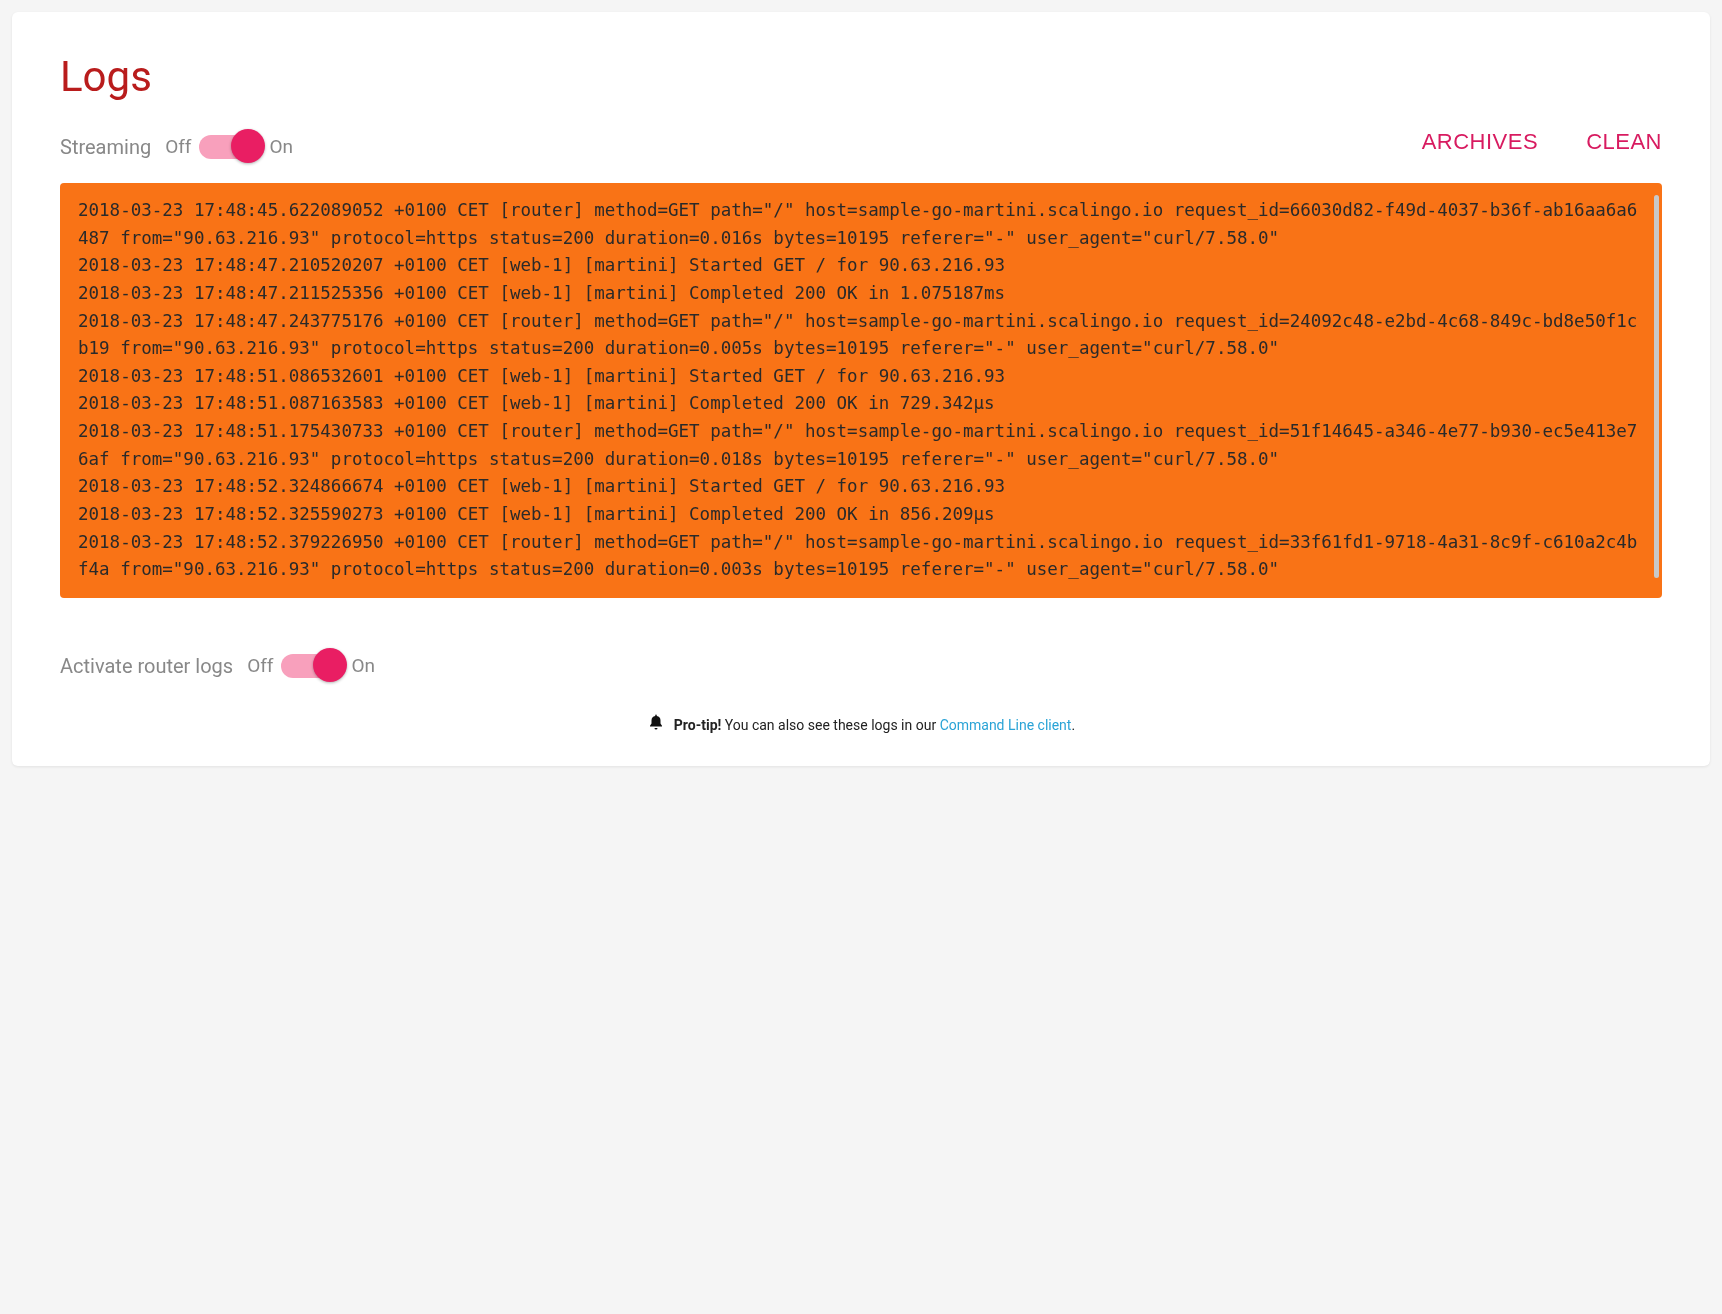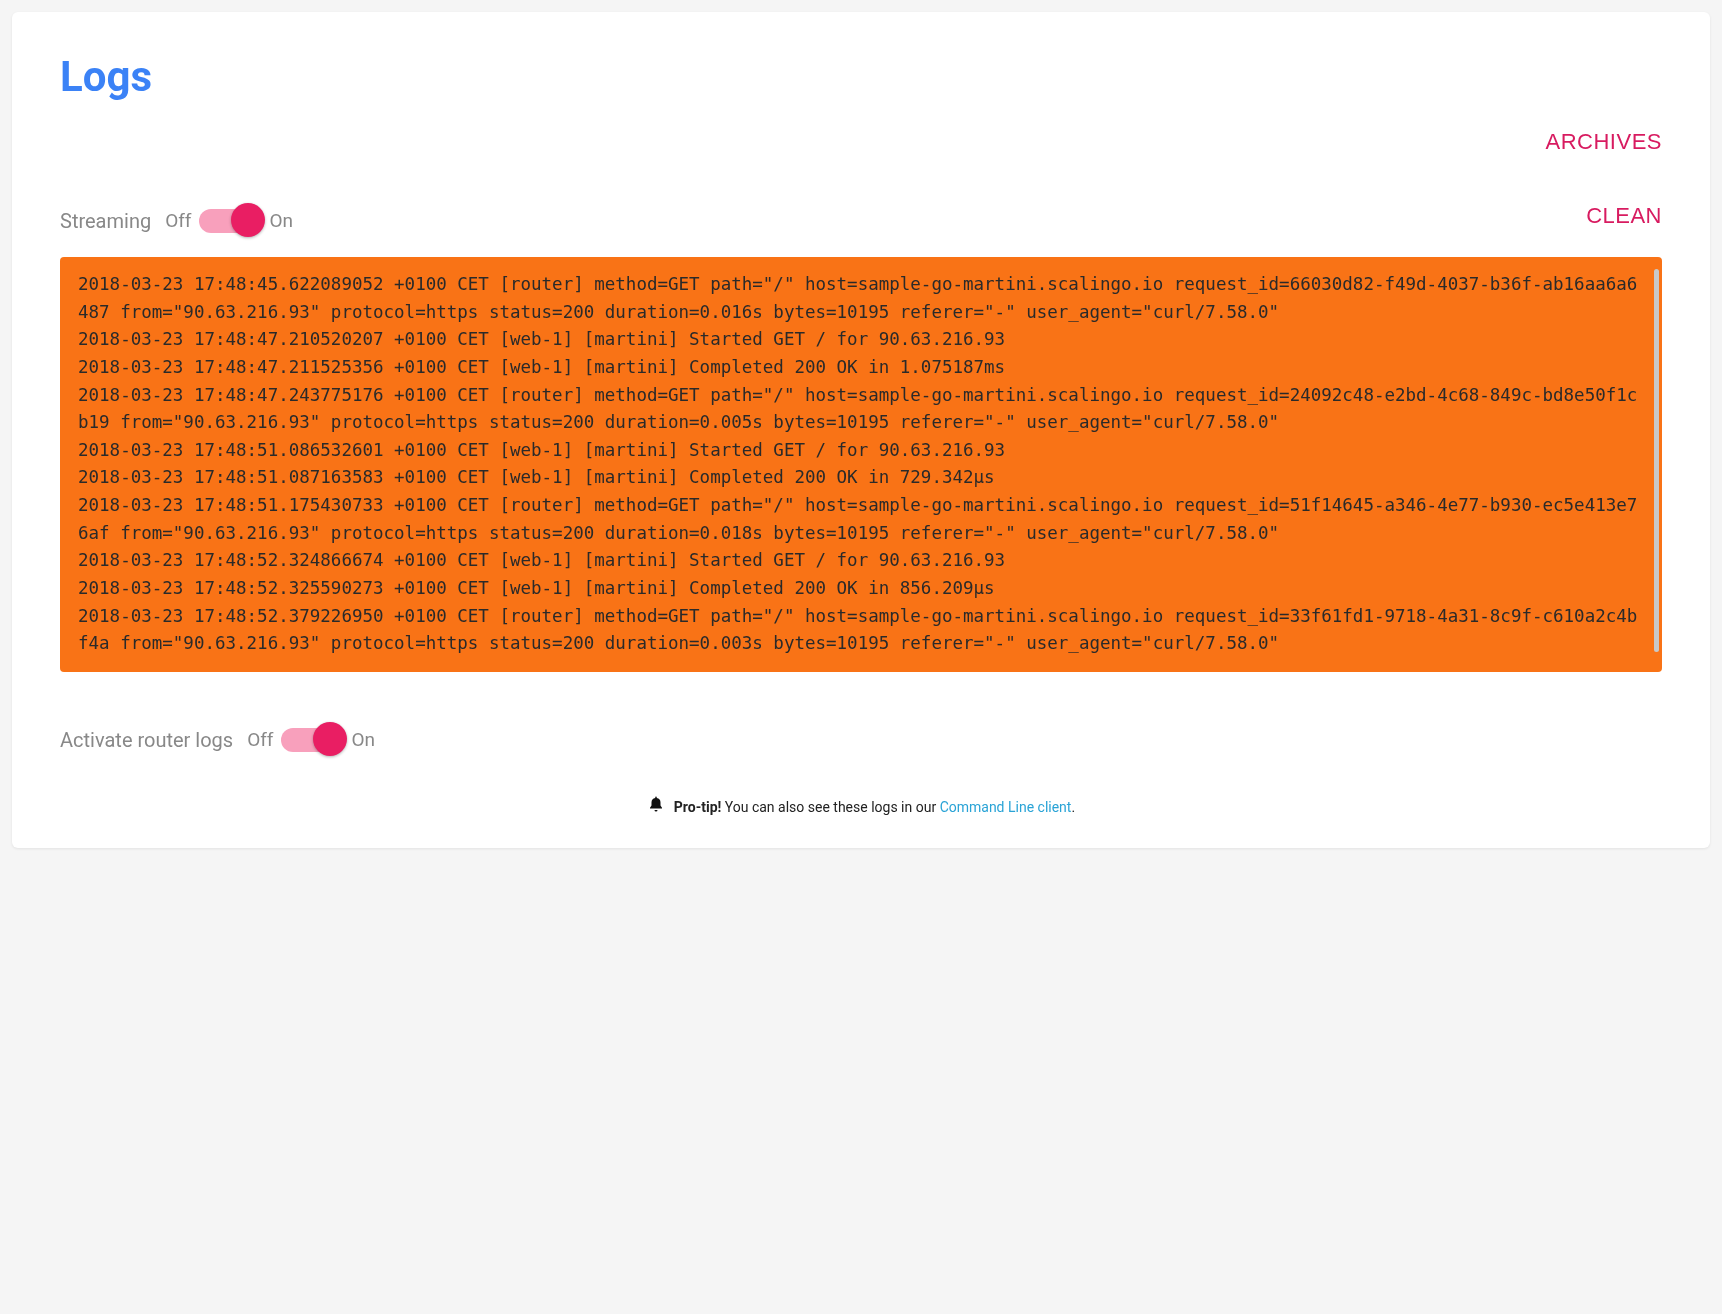--- a/index.html
+++ b/index.html
@@ -15,22 +15,22 @@
     .card {
       background: #fff;
       border-radius: 6px;
       box-shadow: 0 1px 3px rgba(0,0,0,0.08);
       padding: 40px 48px 32px 48px;
       max-width: 1700px;
       margin: 0 auto;
     }
     .page-title {
       font-size: 42px;
-      font-weight: 700;
-      color: #3b82f6;
+      font-weight: 400;
+      color: #b91c1c;
       margin-bottom: 28px;
     }
     .control-row {
       display: flex;
       align-items: flex-end;
       justify-content: space-between;
       margin-bottom: 24px;
     }
     .toggle-block {
       display: flex;
@@ -63,23 +63,22 @@
       top: -6px;
       width: 34px;
       height: 34px;
       background: #e91e63;
       border-radius: 50%;
       box-shadow: 0 1px 3px rgba(0,0,0,0.3);
     }
     .action-buttons {
       display: flex;
       gap: 48px;
-      align-items: flex-end;
+      align-items: center;
       padding-bottom: 4px;
-      flex-direction: column;
     }
     .action-btn {
       color: #d81b60;
       font-size: 22px;
       font-weight: 500;
       letter-spacing: 0.5px;
       cursor: pointer;
       background: none;
       border: none;
       text-transform: uppercase;
@@ -101,21 +100,21 @@
       content: "";
       position: absolute;
       right: 3px;
       top: 12px;
       bottom: 20px;
       width: 5px;
       background: #c9c9c9;
       border-radius: 3px;
     }
     .router-logs-block {
-      margin-bottom: 40px;
+      margin-bottom: 32px;
     }
     .pro-tip {
       text-align: center;
       font-size: 14px;
       color: #222;
     }
     .pro-tip .bell {
       font-size: 20px;
       vertical-align: 1px;
       margin-right: 4px;

